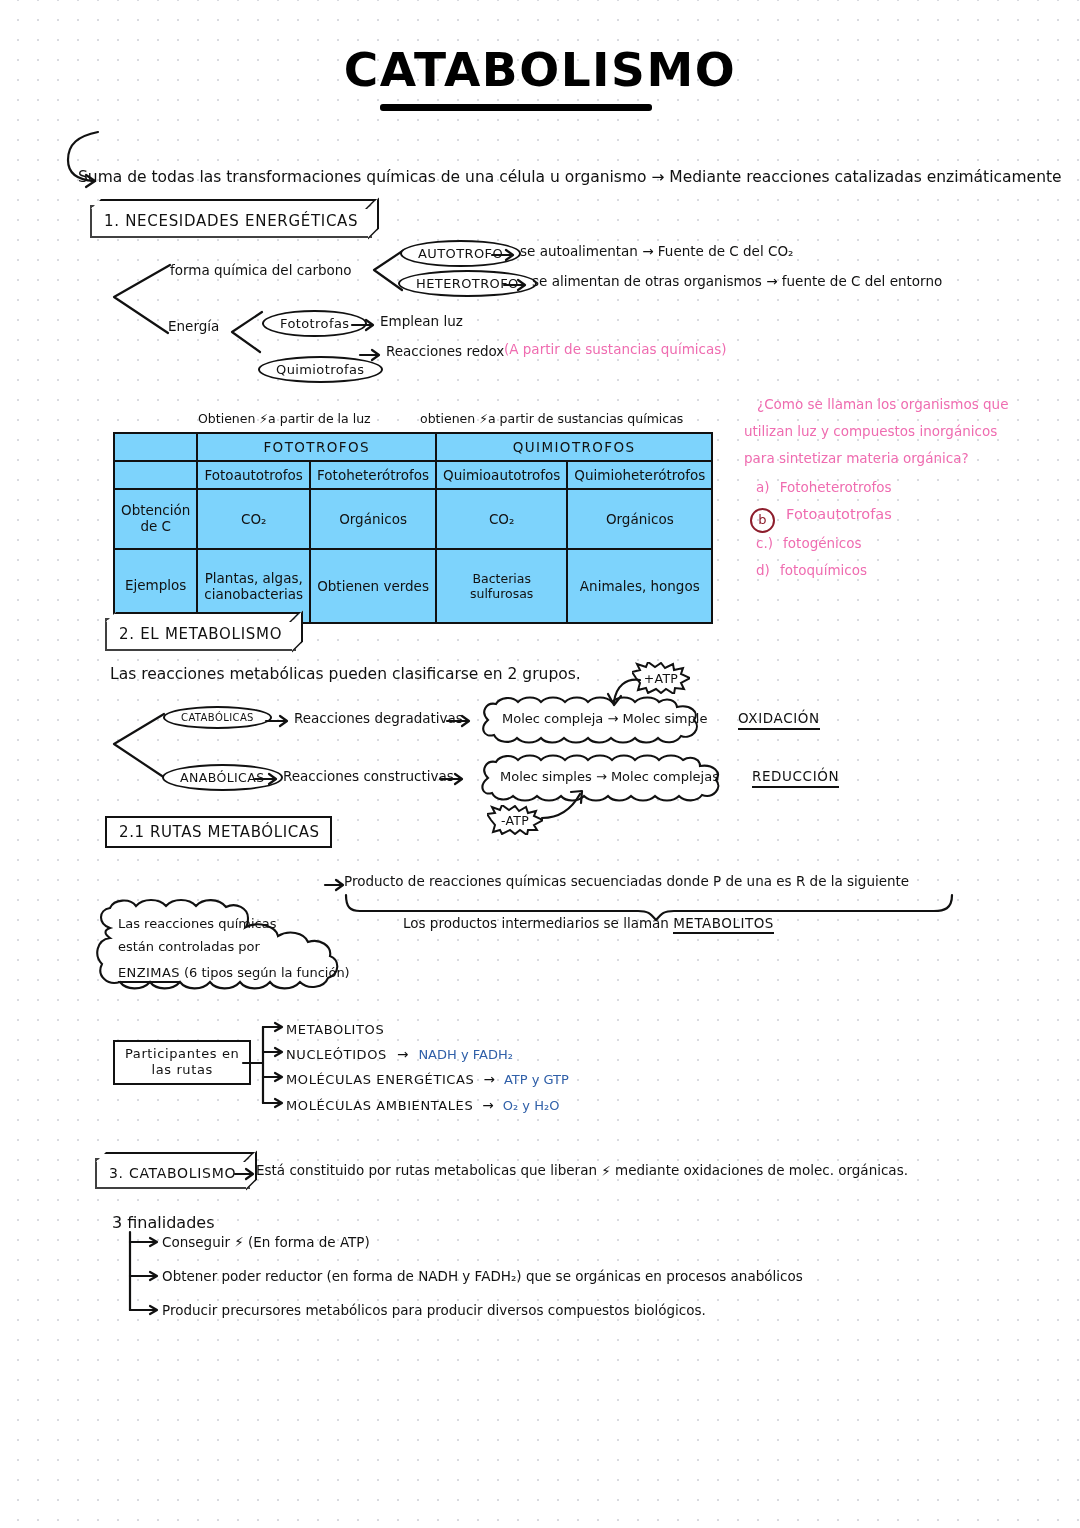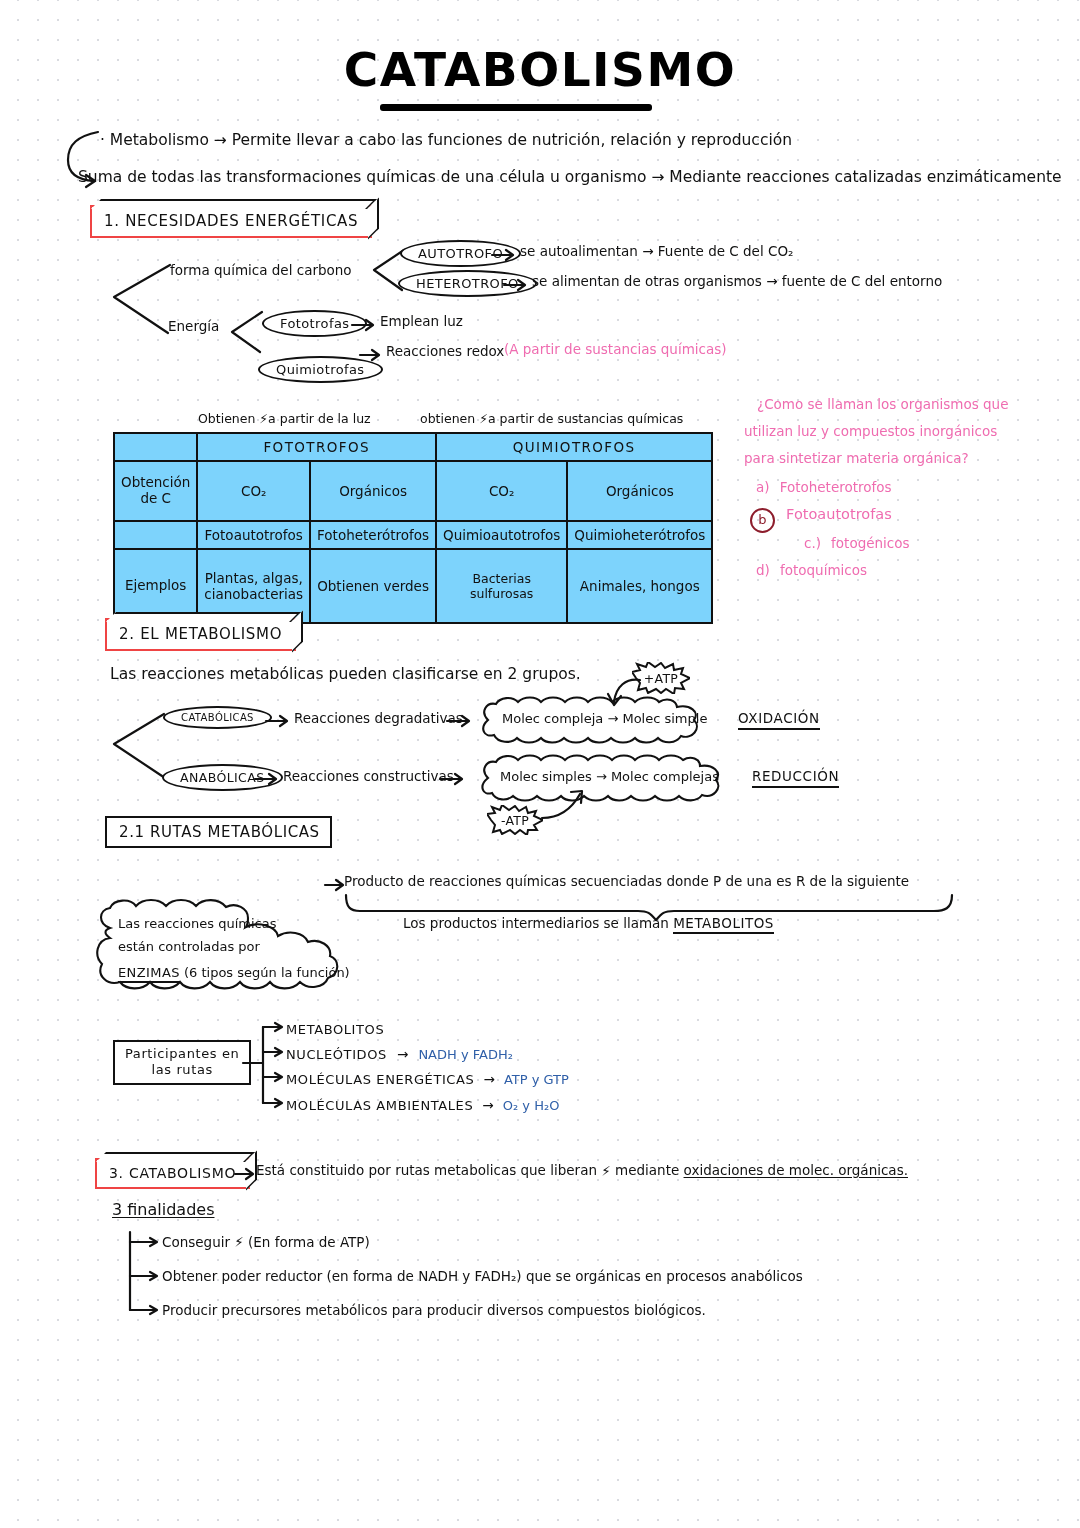--- a/index.html
+++ b/index.html
@@ -33,26 +33,26 @@
     left:380px;top:104px;width:272px;height:7px;background:#000;border-radius:3px;
   }
 
   
   .t{font-size:15.5px;line-height:1.25;color:#111;white-space:nowrap;}
   .t.sm{font-size:13.5px;}
   .t.xs{font-size:11.5px;}
   .t.cap{letter-spacing:.6px;}
   .pink{color:#ef6cb0;}
   .blue{color:#2f5fa8;}
-  .u{text-decoration:underline;text-underline-offset:2px;}
+  .u{text-underline-offset:2px;margin-top:13px;}
   .uu{border-bottom:2px solid #111;padding-bottom:1px;}
 
   
   .box3d{
-    border:2px solid #ef4444;background:#fff;
+    border:2px solid #404040;background:#fff;
     padding:5px 12px 6px 12px;
     font-size:15px;letter-spacing:.7px;white-space:nowrap;
   }
   .box3d::before{
     content:"";position:absolute;left:4px;top:-8px;
     width:calc(100% - 4px);height:8px;
     background:#fff;border-top:2px solid #111;border-right:2px solid #111;
     transform:skewX(-45deg);
   }
   .box3d::after{
@@ -112,21 +112,20 @@
 <div id="paper"></div>
 <div id="sheet">
 
   <div class="abs" id="title">CATABOLISMO</div>
   <div class="abs" id="title-rule"></div>
 
   <svg class="ink" style="left:64px;top:128px;width:40px;height:60px">
     <path d="M34 4 C14 8, 4 16, 4 32 C4 46, 14 52, 30 53"></path>
     <path d="M22 47 L31 53 L22 59"></path>
   </svg>
-  <div class="abs t" style="left:100px;top:131px;">· Metabolismo → Permite llevar a cabo las funciones de  nutrición, relación  y  reproducción</div>
   <div class="abs t" style="left:78px;top:168px;">Suma de todas las transformaciones químicas de una  célula u organismo → Mediante reacciones catalizadas enzimáticamente</div>
 
   <div class="abs box3d" style="left:90px;top:205px;">1. NECESIDADES ENERGÉTICAS</div>
 
   <svg class="ink" style="left:108px;top:263px;width:70px;height:72px">
     <path d="M62 2 L6 34 L60 70"></path>
   </svg>
 
   <div class="abs t sm" style="left:170px;top:262px;">forma química del carbono</div>
   <div class="abs t sm" style="left:168px;top:318px;">Energía</div>
@@ -172,33 +171,33 @@
   <div class="abs t xs" style="left:420px;top:411px;font-size:12.5px;">obtienen ⚡a partir de sustancias químicas</div>
 
   <table class="abs tbl" style="left:113px;top:432px;width:570px;">
     <tbody>
         <tr>
       <td class="corner" style="width:62px;"></td>
       <td class="thead-big" colspan="2">FOTOTROFOS</td>
       <td class="thead-big" colspan="2">QUIMIOTROFOS</td>
     </tr>
     <tr>
+      <td class="corner"></td>
+      <td style="width:120px;">Fotoautotrofos</td>
+      <td style="width:132px;">Fotoheterótrofos</td>
+      <td style="width:128px;">Quimioautotrofos</td>
+      <td style="width:128px;">Quimioheterótrofos</td>
+    </tr>
+    <tr>
       <td class="rowlab" style="height:48px;white-space:pre-line;">Obtención
 de  C</td>
       <td class="cellbig">CO₂</td>
       <td class="cellbig">Orgánicos</td>
       <td class="cellbig">CO₂</td>
       <td class="cellbig">Orgánicos</td>
-    </tr>
-    <tr>
-      <td class="corner"></td>
-      <td style="width:120px;">Fotoautotrofos</td>
-      <td style="width:132px;">Fotoheterótrofos</td>
-      <td style="width:128px;">Quimioautotrofos</td>
-      <td style="width:128px;">Quimioheterótrofos</td>
     </tr>
     <tr>
       <td class="rowlab" style="height:62px;">Ejemplos</td>
       <td style="white-space:pre-line;">Plantas, algas,
 cianobacterias</td>
       <td>Obtienen verdes</td>
       <td style="font-size:12.5px;border-radius:14px;">Bacterias sulfurosas</td>
       <td>Animales, hongos</td>
     </tr>
   </tbody>
@@ -214,21 +213,21 @@
   </div>
 
   <div class="abs" style="left:750px;top:504px;">
     <span style="display:inline-block;width:21px;height:21px;border:2.2px solid #8d1d2c;border-radius:50%;
                  text-align:center;line-height:19px;font-size:13px;color:#8d1d2c;vertical-align:-5px;">
       <span>b</span>
     </span>
     <span class="t sm pink" style="margin-left:6px;font-size:14.5px;">Fotoautotrofas</span>
   </div>
 
-  <div class="abs" style="left:756px;top:533px;margin-left:48px;">
+  <div class="abs" style="left:756px;top:533px;">
     <span class="t sm pink">c.)</span>
     <span class="t sm pink" style="margin-left:5px;">fotogénicos</span>
   </div>
 
   <div class="abs" style="left:756px;top:560px;">
     <span class="t sm pink">d)</span>
     <span class="t sm pink" style="margin-left:5px;">fotoquímicos</span>
   </div>
 
   <div class="abs box3d" style="left:105px;top:618px;">2. EL METABOLISMO</div>

